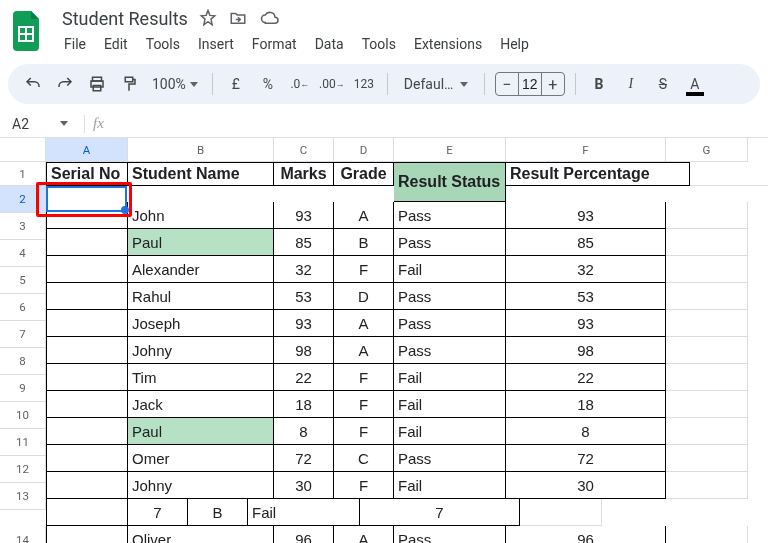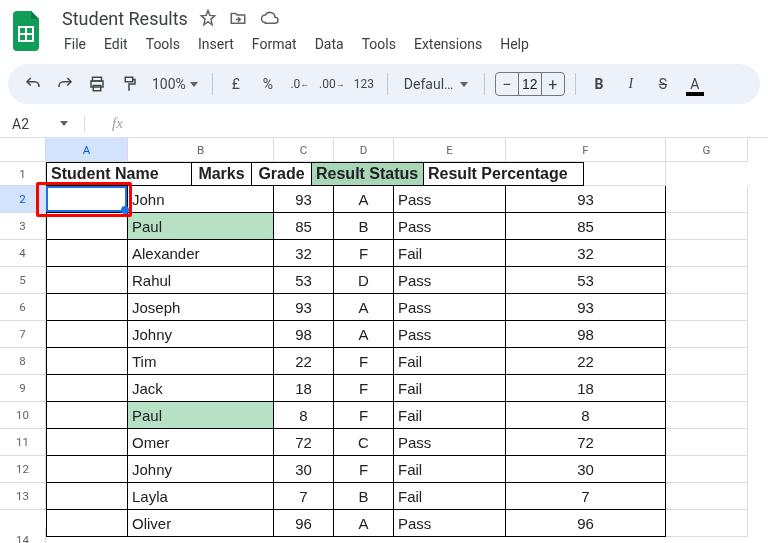--- a/index.html
+++ b/index.html
@@ -80,21 +80,21 @@
     color:#3c4043;
   }
   .namebox {
     width: 52px; padding-left: 12px;
     display:flex; align-items:center; gap:4px;
   }
   .dropdown-caret {
     width:0;height:0;border-left:4px solid transparent;border-right:4px solid transparent;border-top:5px solid #5f6368;
   }
   .fx-sep { width:1px; height:18px; background:#dadce0; margin:0 8px; }
-  .fx-label { font-style:italic; color:#9aa0a6; font-family: serif; font-size:15px;margin-left:19px; }
+  .fx-label { font-style:italic; color:#9aa0a6; font-family: serif; font-size:15px; }
   .fx-input { flex:1; border:none; outline:none; font-size:14px; padding-left:8px; }
   
   .grid { display:flex; }
   .corner {
     width: 46px; height: 24px;
     border-right:1px solid #dadce0; border-bottom:1px solid #dadce0;
     background:#fff;
   }
   .colheads { display:flex; }
   .colhead {
@@ -294,25 +294,26 @@
         <div class="colhead sel" style="width: 82px;">A</div>
         <div class="colhead" style="width: 146px;">B</div>
         <div class="colhead" style="width: 60px;">C</div>
         <div class="colhead" style="width: 60px;">D</div>
         <div class="colhead" style="width: 112px;">E</div>
         <div class="colhead" style="width: 160px;">F</div>
         <div class="colhead" style="width: 82px;">G</div>
       </div>
     <div class="cells" id="cells">
         <div class="row">
+          <div class="cell hdr" style="width: 82px; height: 24px;">Serial No</div>
           <div class="cell hdr" style="width: 146px; height: 24px;">Student  Name</div>
           <div class="cell hdr center" style="width: 60px; height: 24px;">Marks</div>
           <div class="cell hdr center" style="width: 60px; height: 24px;">Grade</div>
-          <div class="cell hdr green-hdr" style="width: 112px; height: 24px;">Result Status</div>
-          <div class="cell hdr" style="width: 160px; height: 24px;">Result Percentage</div>
+          <div class="cell hdr green-hdr" style="width: 112px; height: 40px;">Result Status</div>
+          <div class="cell hdr" style="width: 184px; height: 24px;">Result Percentage</div>
           <div class="cell" style="width: 82px; height: 24px;"></div>
         </div>
         <div class="row">
           <div class="cell dc lborder" style="width: 82px; height: 27px;"></div>
           <div class="cell dc" style="width: 146px; height: 27px;">John</div>
           <div class="cell dc center" style="width: 60px; height: 27px;">93</div>
           <div class="cell dc center" style="width: 60px; height: 27px;">A</div>
           <div class="cell dc" style="width: 112px; height: 27px;">Pass</div>
           <div class="cell dc center" style="width: 160px; height: 27px;">93</div>
           <div class="cell" style="width: 82px; height: 27px;"></div>
@@ -402,21 +403,20 @@
           <div class="cell dc lborder" style="width: 82px; height: 27px;"></div>
           <div class="cell dc" style="width: 146px; height: 27px;">Johny</div>
           <div class="cell dc center" style="width: 60px; height: 27px;">30</div>
           <div class="cell dc center" style="width: 60px; height: 27px;">F</div>
           <div class="cell dc" style="width: 112px; height: 27px;">Fail</div>
           <div class="cell dc center" style="width: 160px; height: 27px;">30</div>
           <div class="cell" style="width: 82px; height: 27px;"></div>
         </div>
         <div class="row">
           <div class="cell dc lborder" style="width: 82px; height: 27px;"></div>
-          <div class="cell dc" style="width: 146px; height: 27px;">Layla</div>
           <div class="cell dc center" style="width: 60px; height: 27px;">7</div>
           <div class="cell dc center" style="width: 60px; height: 27px;">B</div>
           <div class="cell dc" style="width: 112px; height: 27px;">Fail</div>
           <div class="cell dc center" style="width: 160px; height: 27px;">7</div>
           <div class="cell" style="width: 82px; height: 27px;"></div>
         </div>
         <div class="row">
           <div class="cell dc lborder" style="width: 82px; height: 27px;"></div>
           <div class="cell dc" style="width: 146px; height: 27px;">Oliver</div>
           <div class="cell dc center" style="width: 60px; height: 27px;">96</div>

